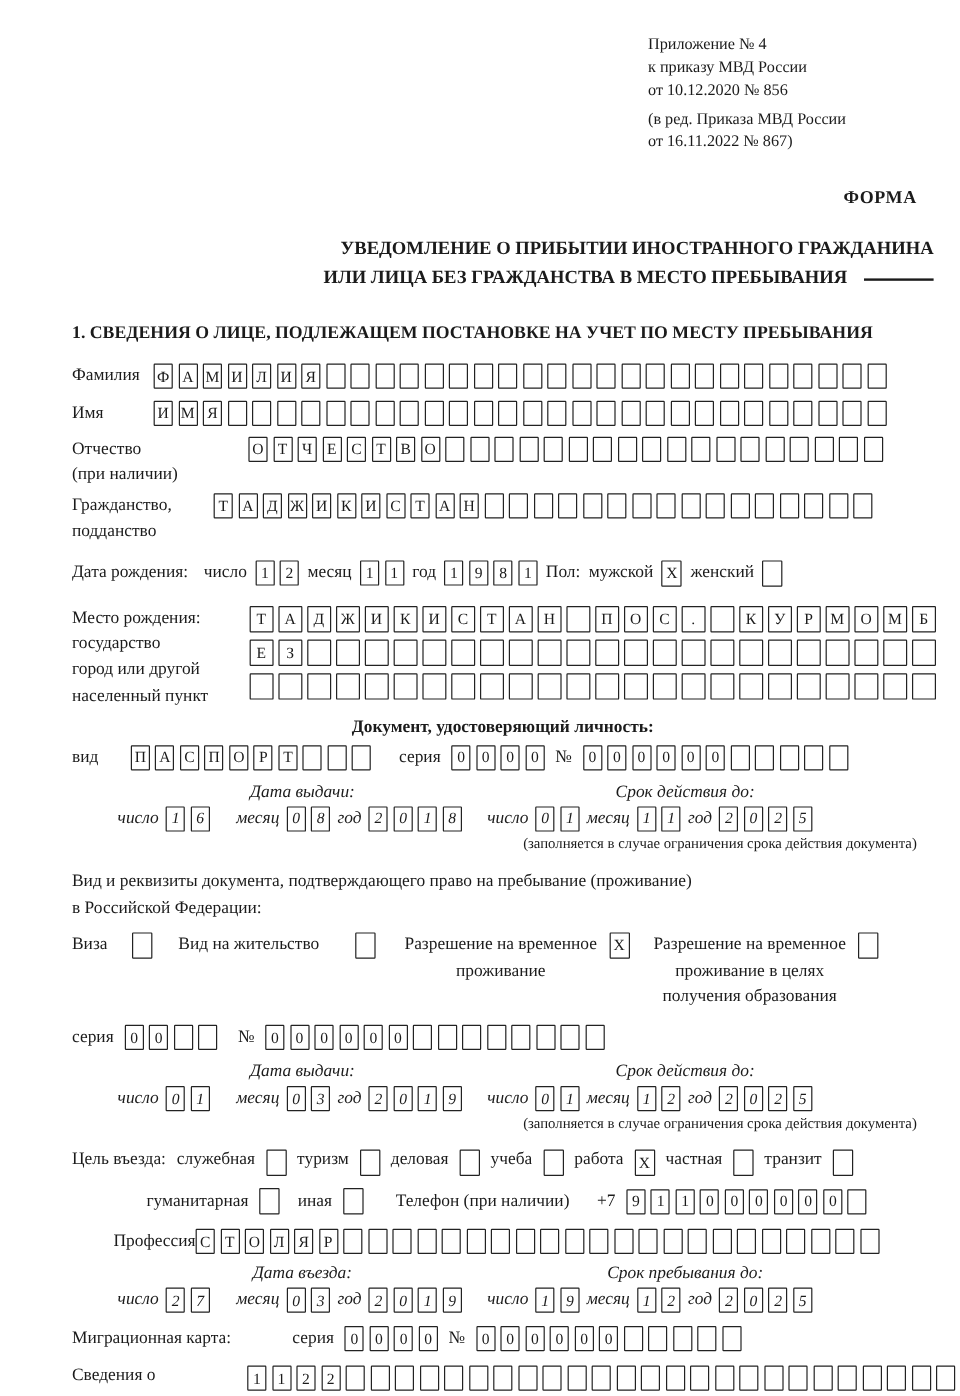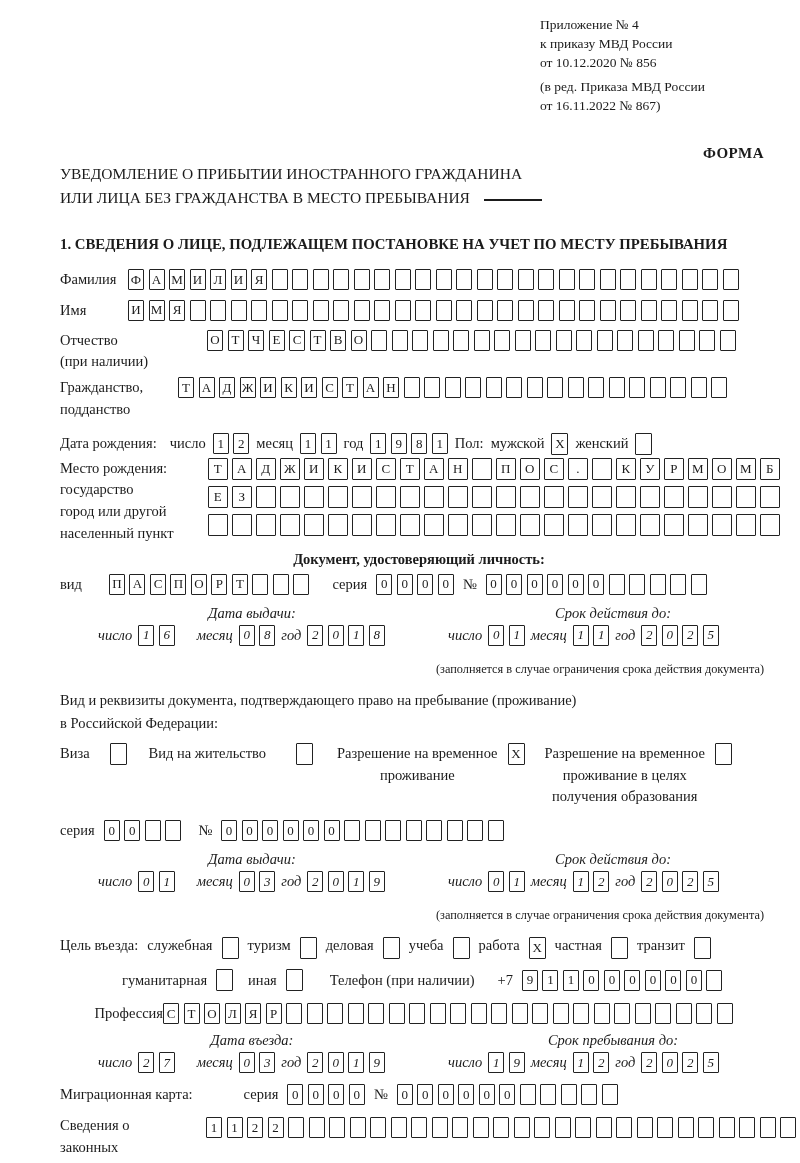--- a/index.html
+++ b/index.html
@@ -3,29 +3,29 @@
 <meta charset="utf-8">
 <style>
   html,body { margin:0; padding:0; }
   body {
     width:800px; height:1163px;
     background:#ffffff;
     color:#1b1b1b;
     font-family:"Liberation Serif","DejaVu Serif",serif;
     overflow:hidden;
   }
-  .page { box-sizing:border-box; width:800px; height:1163px; padding:16px 22px 0 60px; }
+  .page { box-sizing:border-box; width:800px; height:1163px; padding:28px 22px 0 60px; }
 
   
   .appendix { margin-left:auto; width:238px; font-size:13.5px; line-height:1.4; }
   .appendix .rev { margin-top:5px; }
   .forma { text-align:right; padding-right:14px; font-weight:bold; font-size:15px; margin-top:30px; letter-spacing:.5px; }
 
   
-  .title { text-align:left; font-weight:normal; font-size:15.5px; line-height:1.55; }
+  .title { text-align:right; font-weight:bold; font-size:15.5px; line-height:1.55; margin-top:22px; }
   .title .uline { display:inline-block; width:58px; border-bottom:2.2px solid #1b1b1b; margin-left:14px; transform:translateY(-2px); }
   .sheading { font-weight:bold; font-size:14.8px; margin-top:26px; white-space:nowrap; }
 
   
   .frow { display:flex; align-items:flex-start; margin-top:9px; }
   .flabel { font-size:14.5px; flex:none; line-height:1.45; }
   .lbl2 div { font-size:14.5px; line-height:1.5; }
 
   
   .cells { display:inline-flex; gap:4.5px; flex:none; }
@@ -37,25 +37,25 @@
   }
   .cells.big .cell { width:19.5px; height:22px; }
   .cells.cb .cell { width:17px; height:22px; }
 
   .stack { display:flex; flex-direction:column; gap:6px; }
 
   
   .dates { display:flex; margin-top:10px;font-style:italic; }
   .dgroup {}
   .dg-left { margin-left:38px; width:308px; }
-  .dg-right { margin-left:42px; width:330px; }
+  .dg-right { width:330px; }
   .dhead { text-align:center; font-size:14.5px; margin-bottom:3px; }
   .dline { display:flex; align-items:center; gap:6px; font-size:14.5px; }
   .dline .gap { width:10px; }
-  .note { font-size:12.3px; text-align:right; padding-right:14px; margin-top:16px; }
+  .note { font-size:12.3px; text-align:right; padding-right:14px; margin-top:3px; }
 
   
   .intro { font-size:14.5px; margin-top:12px; line-height:1.6; }
   .opts { display:flex; align-items:flex-start; margin-top:8px; }
   .opt { display:flex; align-items:flex-start; gap:10px; }
   .opt .olines { font-size:14.5px; text-align:center; line-height:1.5; }
 
   
   .purpose { display:flex; align-items:flex-start; gap:9px; font-size:14.5px; margin-top:14px; flex-wrap:nowrap; }
   .purpose .pl { flex:none; }
@@ -253,21 +253,21 @@
     <span class="flabel">мужской</span>
     <span class="cells cb">
         <span class="cell">X</span>
       </span>
     <span class="flabel">женский</span>
     <span class="cells cb">
         <span class="cell"></span>
       </span>
   </div>
 
-  <div class="frow" style="margin-top:3px;">
+  <div class="frow" style="margin-top:16px;">
     <span class="lbl2" style="width:148px;flex:none;">
       <div>Место рождения:</div>
       <div>государство</div>
       <div>город или другой</div>
       <div>населенный пункт</div>
     </span>
     <span class="stack">
       <span class="cells big">
           <span class="cell">Т</span>
           <span class="cell">А</span>

